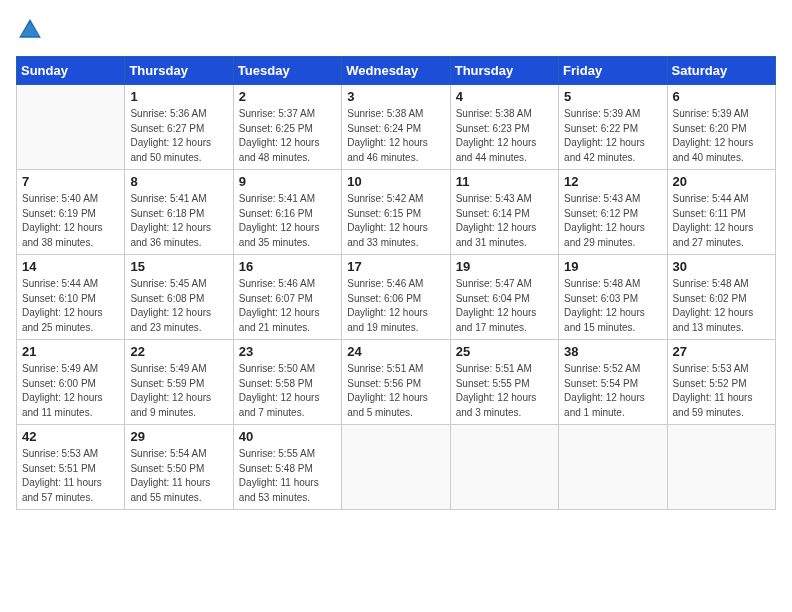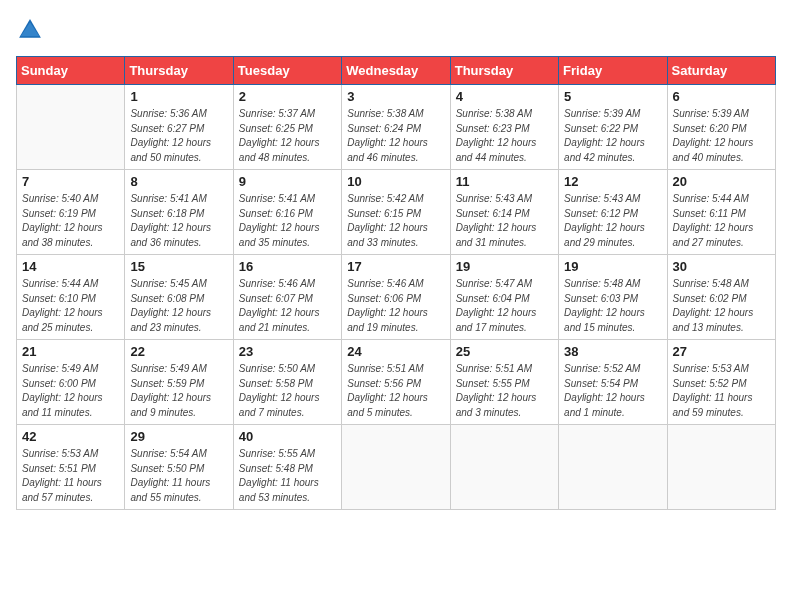--- a/index.html
+++ b/index.html
@@ -43,21 +43,21 @@
     .location {
       font-size: 14px;
       color: #444;
     }
     .calendar {
       width: 100%;
       border-collapse: collapse;
       border: 1px solid #ccc;
     }
     .calendar th {
-      background: #ef4444;
+      background: #1d4ed8;
       color: #fff;
       font-size: 13px;
       font-weight: bold;
       padding: 6px 4px;
       text-align: left;
       border: 1px solid #2562a3;
     }
     .calendar td {
       vertical-align: top;
       border: 1px solid #ccc;
@@ -74,21 +74,20 @@
     .day-number {
       font-size: 13px;
       font-weight: bold;
       color: #222;
       margin-bottom: 3px;
     }
     .day-info {
       font-size: 10px;
       color: #444;
       line-height: 1.45;
-      font-style: italic;
     }
   </style>
 </head>
 <body>
 
 <div class="header">
   <div class="logo">
     <svg class="logo-icon" viewBox="0 0 36 36">
       <polygon points="18,4 32,28 4,28" fill="#1a6bb5"></polygon>
       <polygon points="18,8 30,26 6,26" fill="#4d9de0" opacity="0.5"></polygon>

